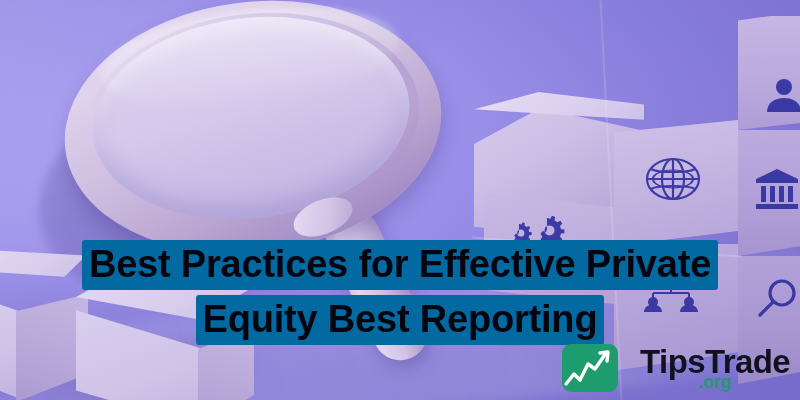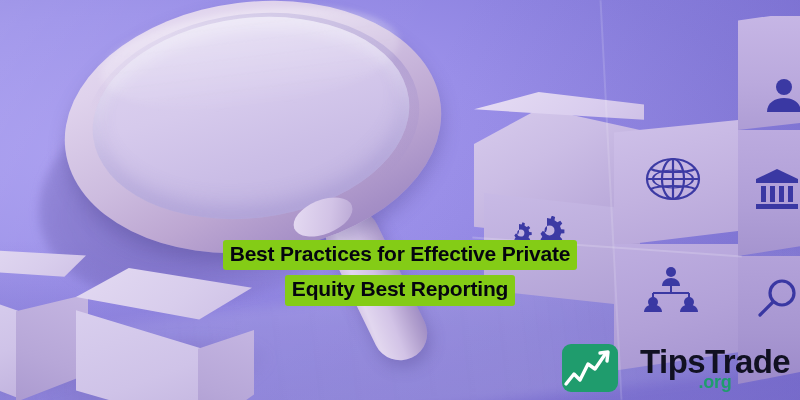--- a/index.html
+++ b/index.html
@@ -191,25 +191,25 @@
     position: absolute;
     left: 0;
     right: 0;
     top: 240px;
     text-align: center;
     z-index: 8;
     line-height: 1.16;
   }
   .title-line {
     display: inline-block;
-    font-size: 21px;
+    font-size: 38px;
     font-weight: bold;
     letter-spacing: -0.2px;
     color: #05050f;
-    background: #84cc16;
+    background: #0369a1;
     padding: 2px 7px 4px 7px;
     border-radius: 3px;
     white-space: nowrap;
   }
   .title-row { display: block; margin-bottom: 5px; }
 
   
   .logo {
     position: absolute;
     right: 10px;

